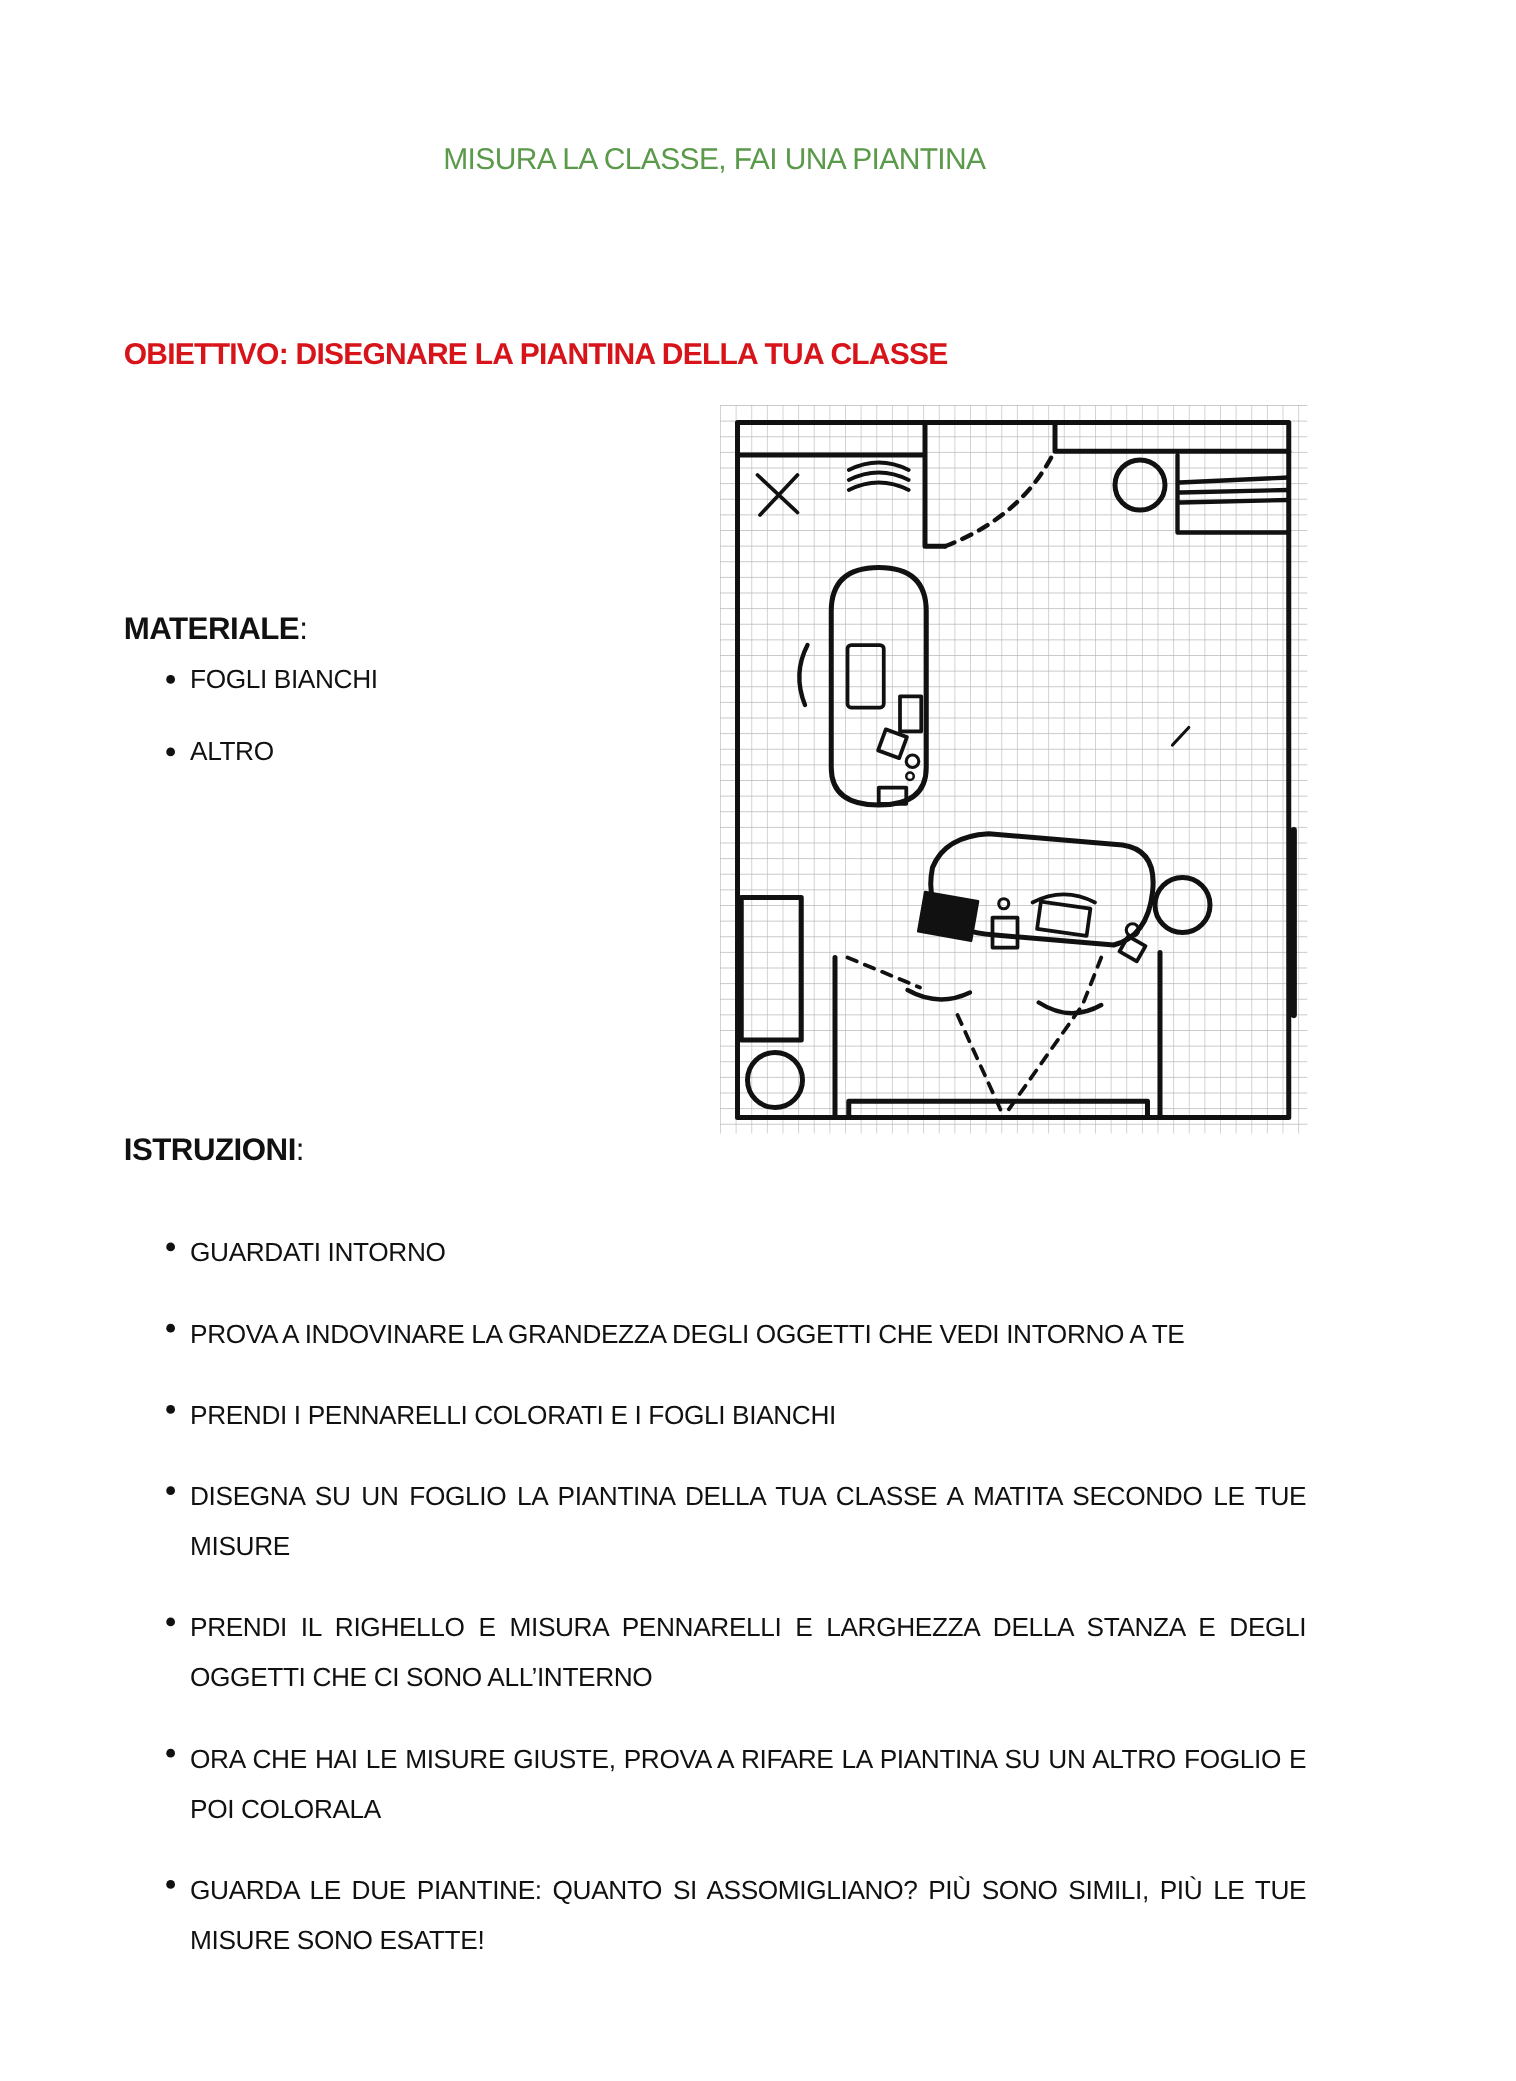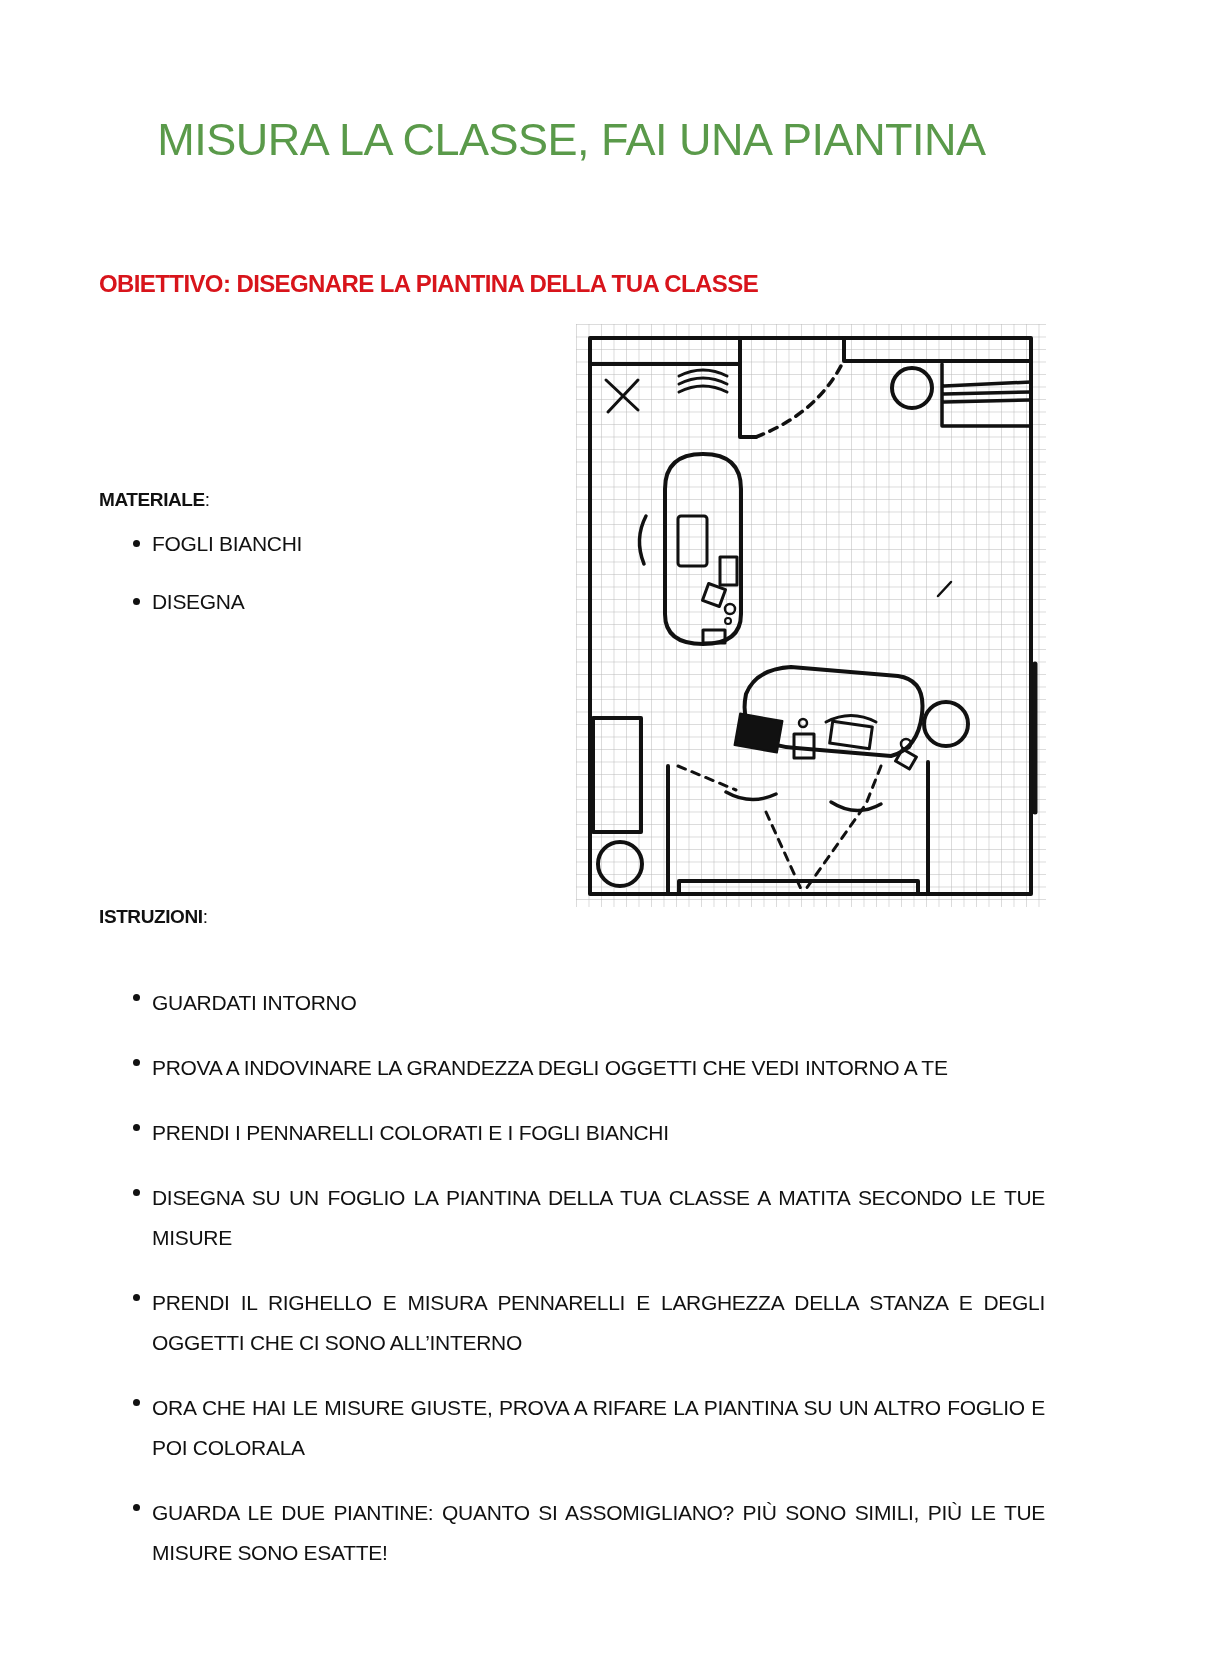--- a/index.html
+++ b/index.html
@@ -2,28 +2,28 @@
 <html><head>
 <meta charset="utf-8">
 <style>
   html, body { margin: 0; padding: 0; background: #ffffff; }
   body {
     width: 1213px; height: 1665px; position: relative; overflow: hidden;
     font-family: "Liberation Sans", "DejaVu Sans", sans-serif; color: #111;
   }
   .title {
     position: absolute; top: 114px; left: 0; width: 1143px; text-align: center;
-    font-size: 45px; color: #5a9a4a; letter-spacing: -0.5px; margin: 0; font-weight: normal;
+    font-size: 24px; color: #5a9a4a; letter-spacing: -0.5px; margin: 0; font-weight: normal;
   }
   .objective {
     position: absolute; top: 270px; left: 99px; margin: 0;
     font-size: 24px; font-weight: bold; color: #d8141b; letter-spacing: -0.6px;
   }
   .section-label {
-    position: absolute; left: 99px; margin: 0; font-size: 19px; font-weight: bold; letter-spacing: -0.4px;
+    position: absolute; left: 99px; margin: 0; font-size: 25px; font-weight: bold; letter-spacing: -0.4px;
   }
   .section-label .colon { font-weight: normal; }
   ul.list { position: absolute; margin: 0; padding: 0; list-style: none; }
   ul.list li {
     position: relative; padding-left: 53px; font-size: 21px; letter-spacing: -0.3px;
   }
   ul.list li::before {
     content: ""; position: absolute; left: 34px; top: 11px; width: 7px; height: 7px;
     border-radius: 50%; background: #111;
   }
@@ -42,21 +42,21 @@
 <h1 class="title">MISURA LA CLASSE, FAI UNA PIANTINA</h1>
 
 <h2 class="objective">OBIETTIVO: DISEGNARE LA PIANTINA DELLA TUA CLASSE</h2>
 
 <div class="section-label" style="top:489px;">
   <span>MATERIALE</span><span class="colon">:</span>
 </div>
 
 <ul class="list" id="materials">
   <li>FOGLI BIANCHI</li>
-  <li>DISEGNA</li>
+  <li>ALTRO</li>
 </ul>
 
 <div class="plan">
   <svg width="470" height="583" viewBox="0 0 470 583" xmlns="http://www.w3.org/2000/svg">
     <defs>
       <pattern id="grid" width="12.5" height="12.5" patternUnits="userSpaceOnUse">
         <path d="M12.5 0 L0 0 0 12.5" fill="none" stroke="#b8b8b8" stroke-width="1"></path>
       </pattern>
     </defs>
     <rect x="0" y="0" width="470" height="583" fill="url(#grid)"></rect>

